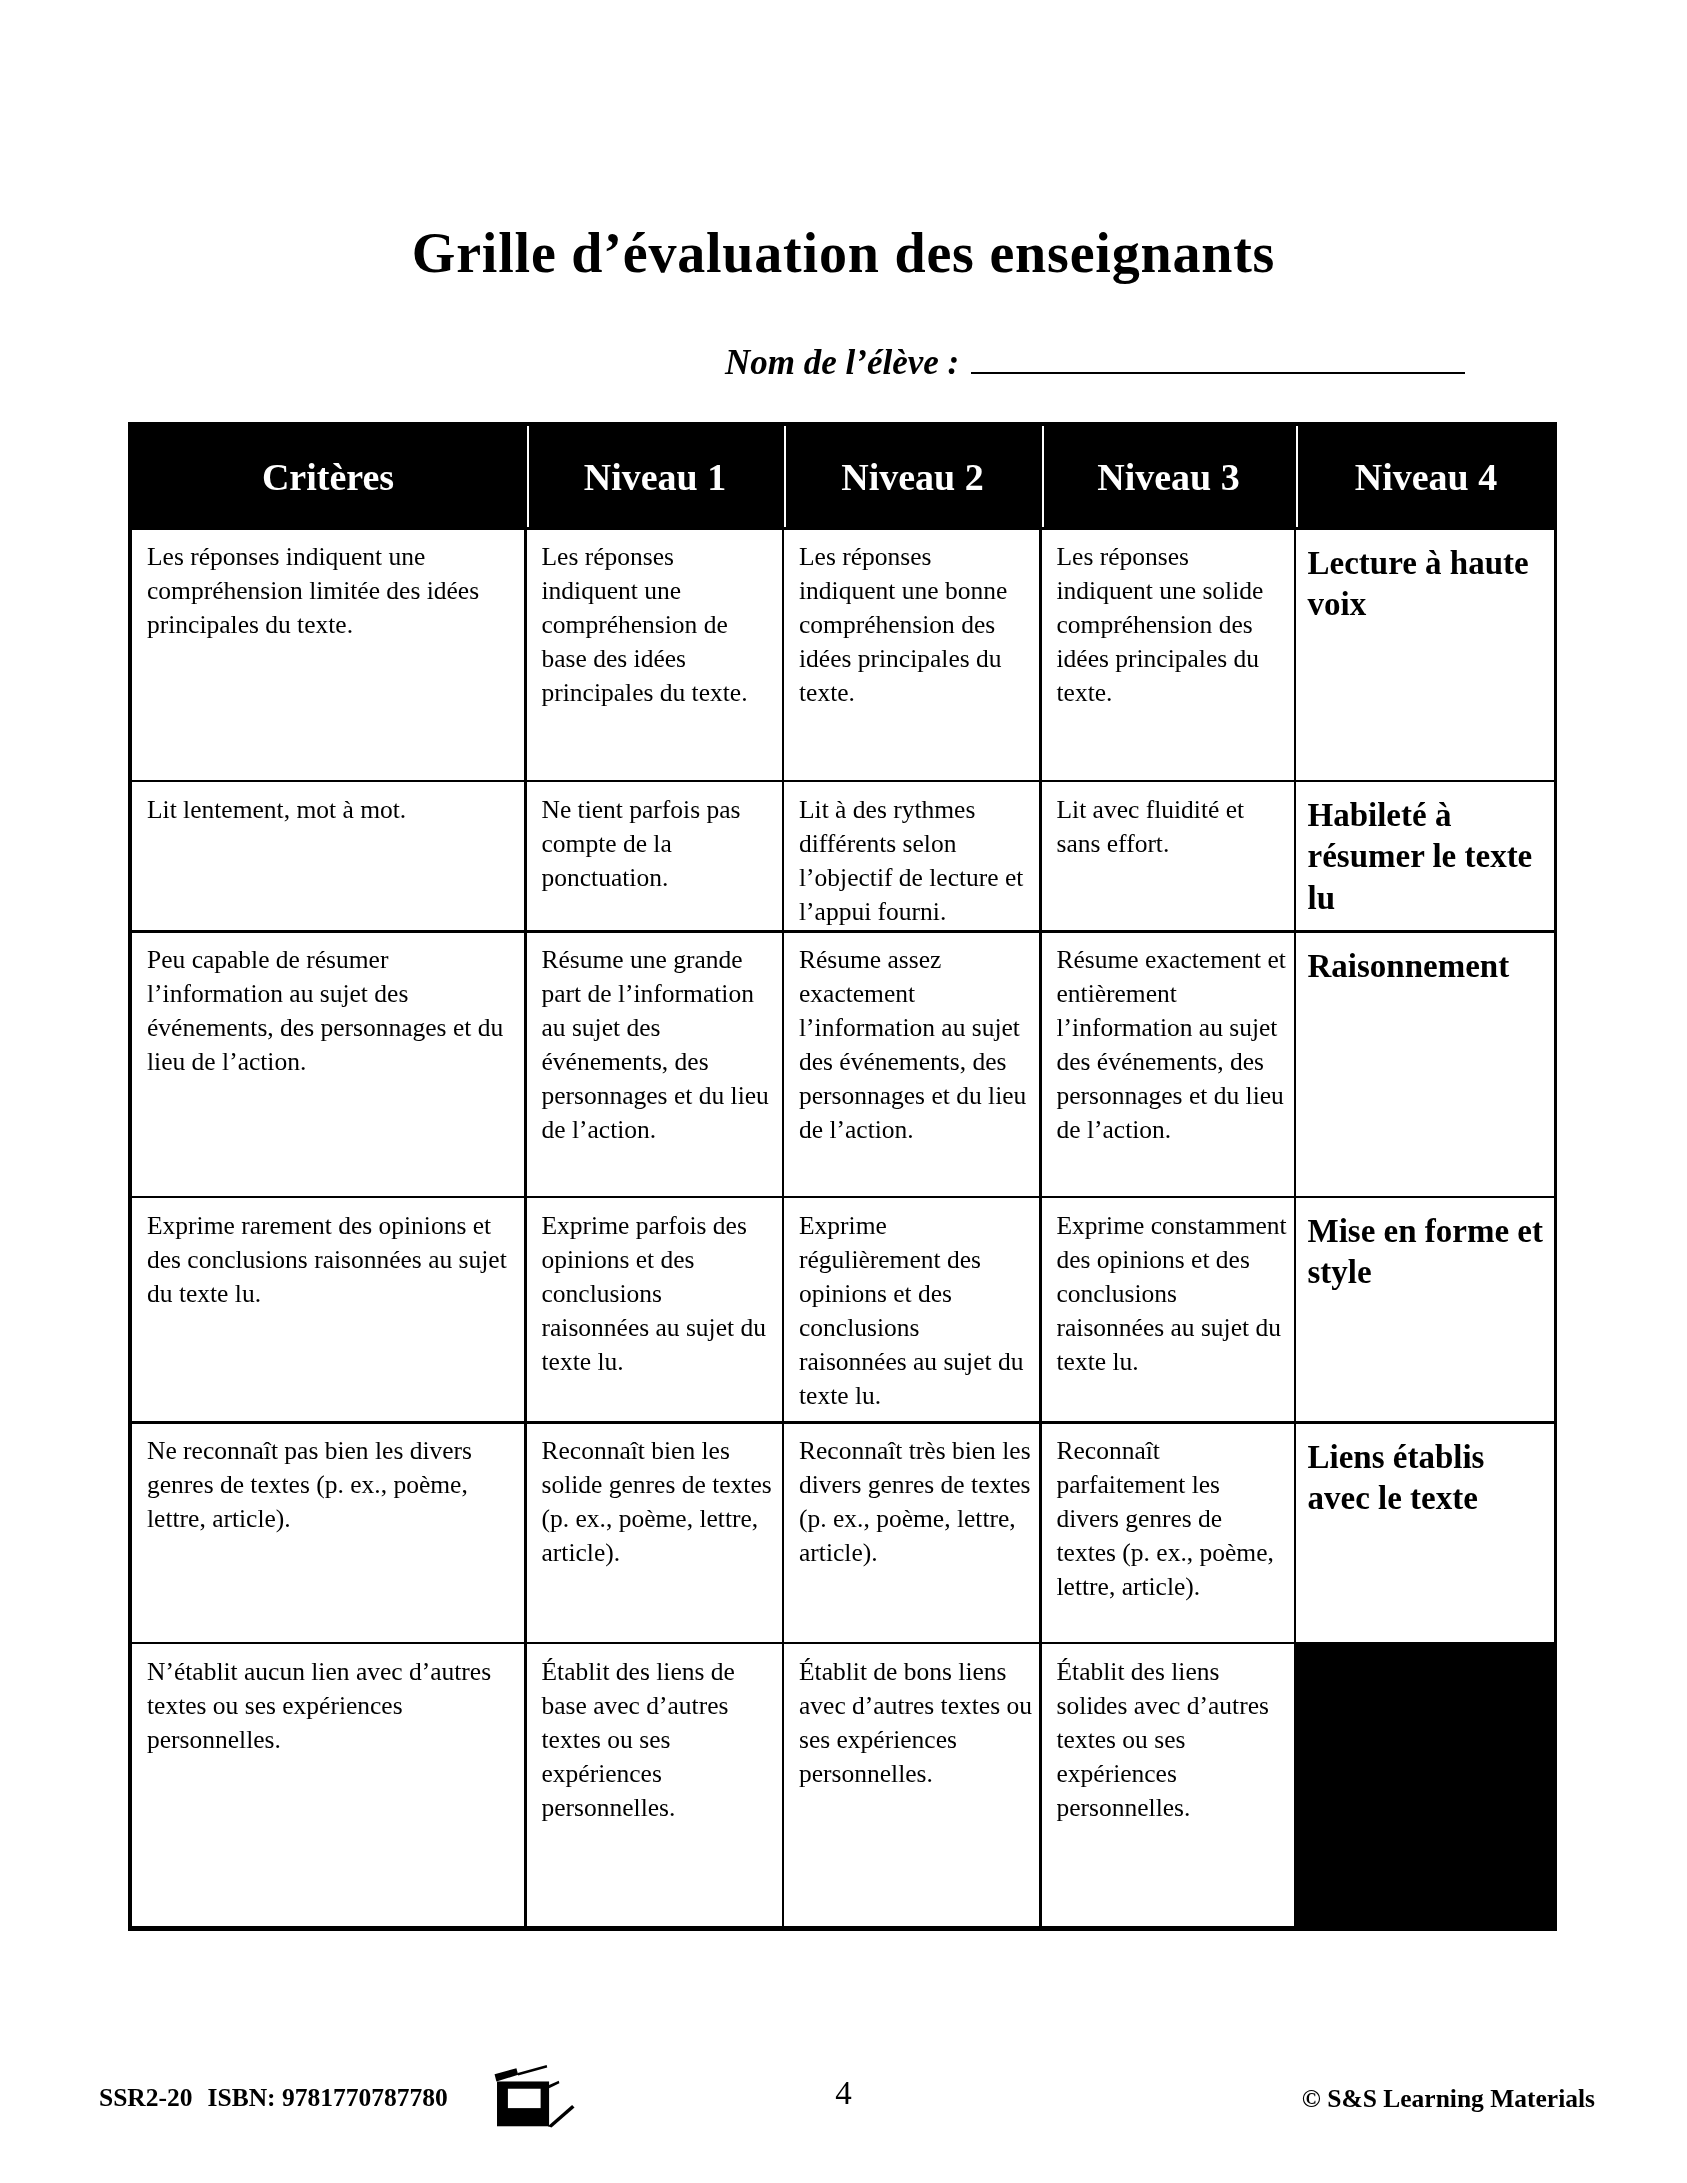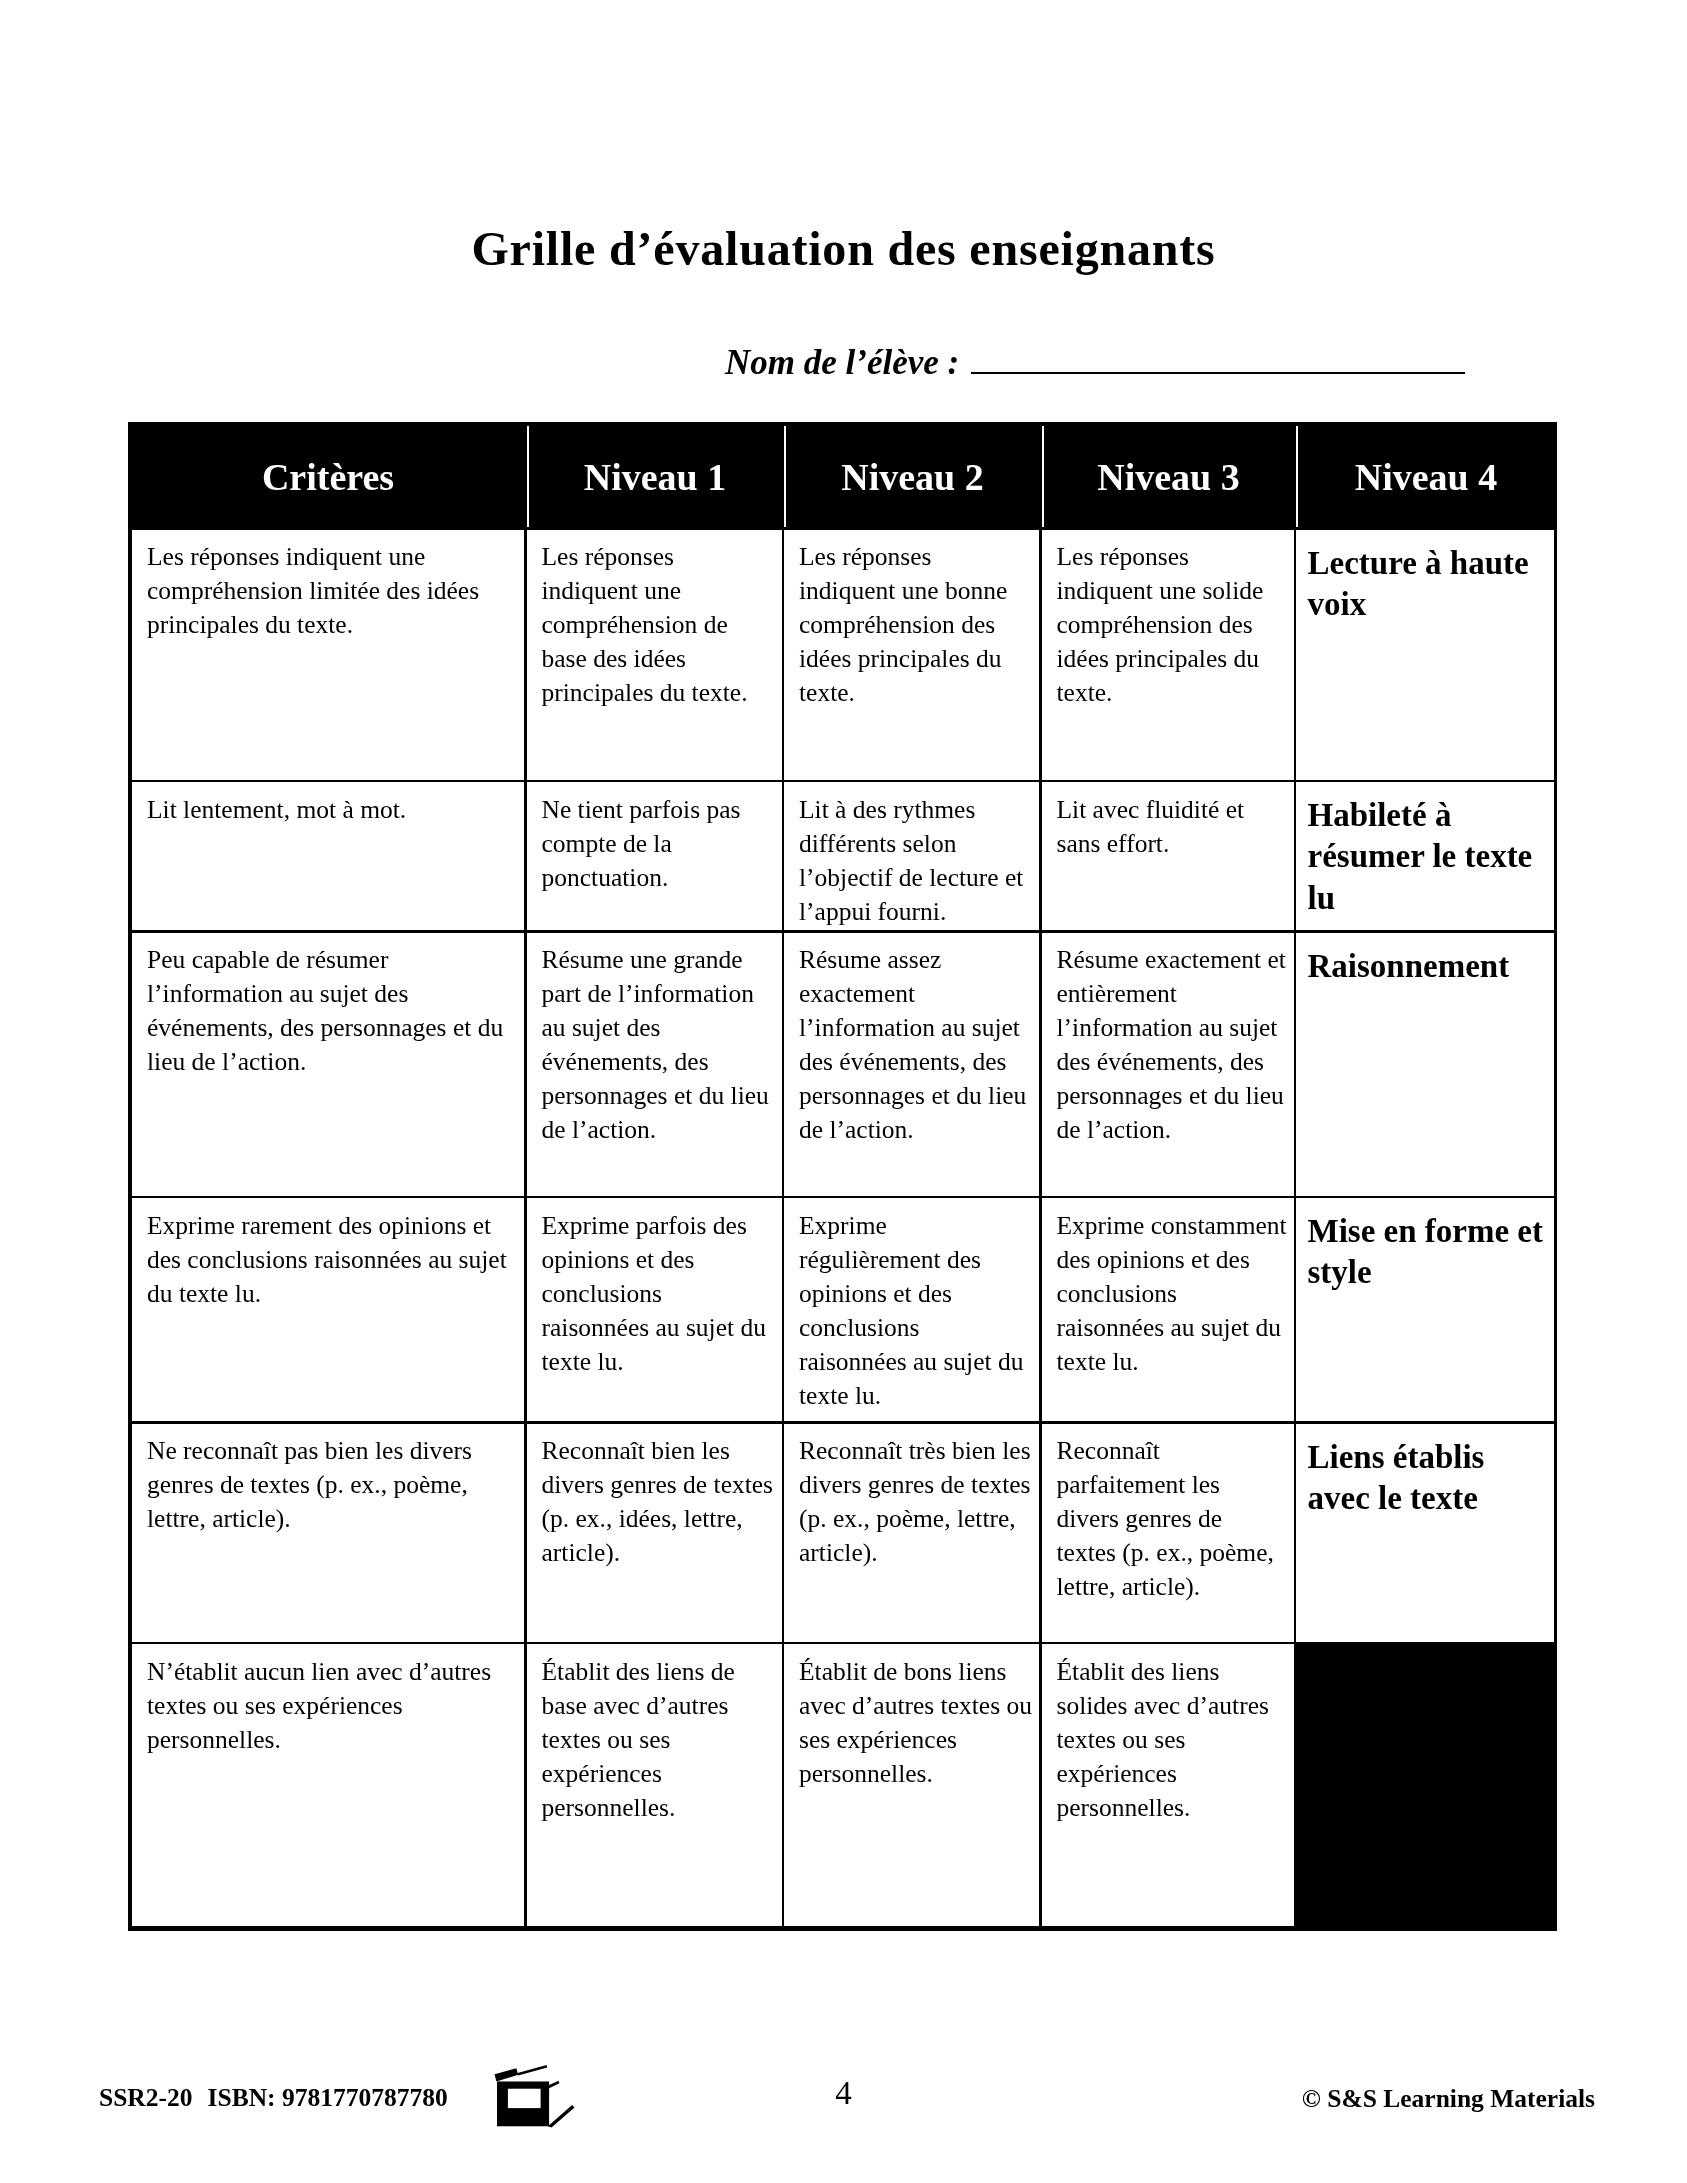--- a/index.html
+++ b/index.html
@@ -2,21 +2,21 @@
 <html style="font-size:13px"><head>
 <meta charset="utf-8">
 <style>
   html,body{margin:0;padding:0;background:#fff;}
   body{
     width:1687px;height:2183px;position:relative;
     font-family:"Liberation Serif", serif;color:#000;overflow:hidden;
   }
   .title{
     position:absolute;top:221px;left:0;width:100%;
-    text-align:center;font-size:48px;font-weight:bold;letter-spacing:0.8px;
+    text-align:center;font-size:56px;font-weight:bold;letter-spacing:0.8px;
   }
   .subtitle{
     position:absolute;top:336px;left:725px;white-space:nowrap;
     font-size:35px;font-weight:bold;font-style:italic;
   }
   .name-line{
     display:inline-block;width:494px;height:36px;
     border-bottom:2.5px solid #000;margin-left:11.5px;vertical-align:baseline;
   }
   .rubric{
@@ -90,21 +90,21 @@
   <div class="cell lvl">Résume exactement et entièrement l’information au sujet des événements, des personnages et du lieu de l’action.</div>
 
   <div class="cell crit">Raisonnement</div>
   <div class="cell lvl">Exprime rarement des opinions et des conclusions raisonnées au sujet du texte lu.</div>
   <div class="cell lvl">Exprime parfois des opinions et des conclusions raisonnées au sujet du texte lu.</div>
   <div class="cell lvl">Exprime régulièrement des opinions et des conclusions raisonnées au sujet du texte lu.</div>
   <div class="cell lvl">Exprime constamment des opinions et des conclusions raisonnées au sujet du texte lu.</div>
 
   <div class="cell crit">Mise en forme et style</div>
   <div class="cell lvl">Ne reconnaît pas bien les divers genres de textes (p. ex., poème, lettre, article).</div>
-  <div class="cell lvl">Reconnaît bien les divers genres de textes (p. ex., idées, lettre, article).</div>
+  <div class="cell lvl">Reconnaît bien les solide genres de textes (p. ex., poème, lettre, article).</div>
   <div class="cell lvl">Reconnaît très bien les divers genres de textes (p. ex., poème, lettre, article).</div>
   <div class="cell lvl">Reconnaît parfaitement les divers genres de textes (p. ex., poème, lettre, article).</div>
 
   <div class="cell crit">Liens établis avec le texte</div>
   <div class="cell lvl">N’établit aucun lien avec d’autres textes ou ses expériences personnelles.</div>
   <div class="cell lvl">Établit des liens de base avec d’autres textes ou ses expériences personnelles.</div>
   <div class="cell lvl">Établit de bons liens avec d’autres textes ou ses expériences personnelles.</div>
   <div class="cell lvl">Établit des liens solides avec d’autres textes ou ses expériences personnelles.</div>
 </div>
 

